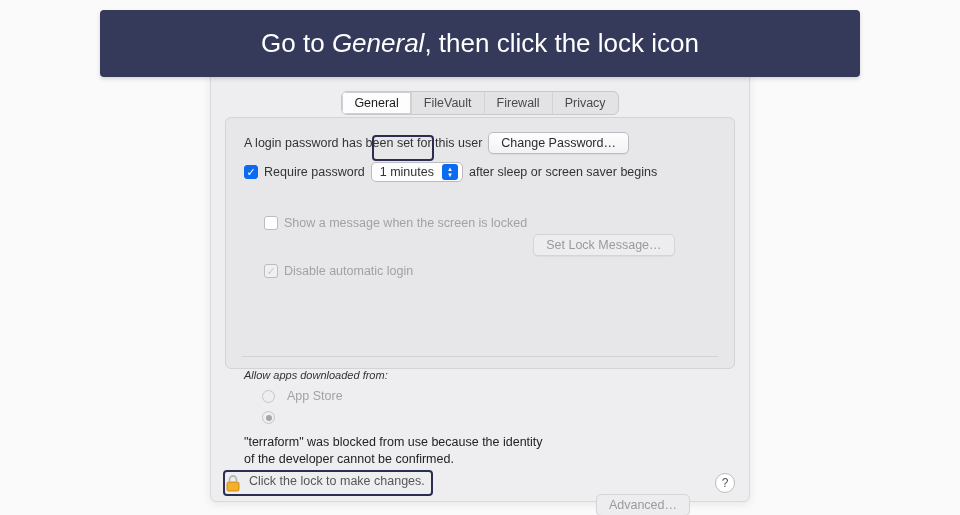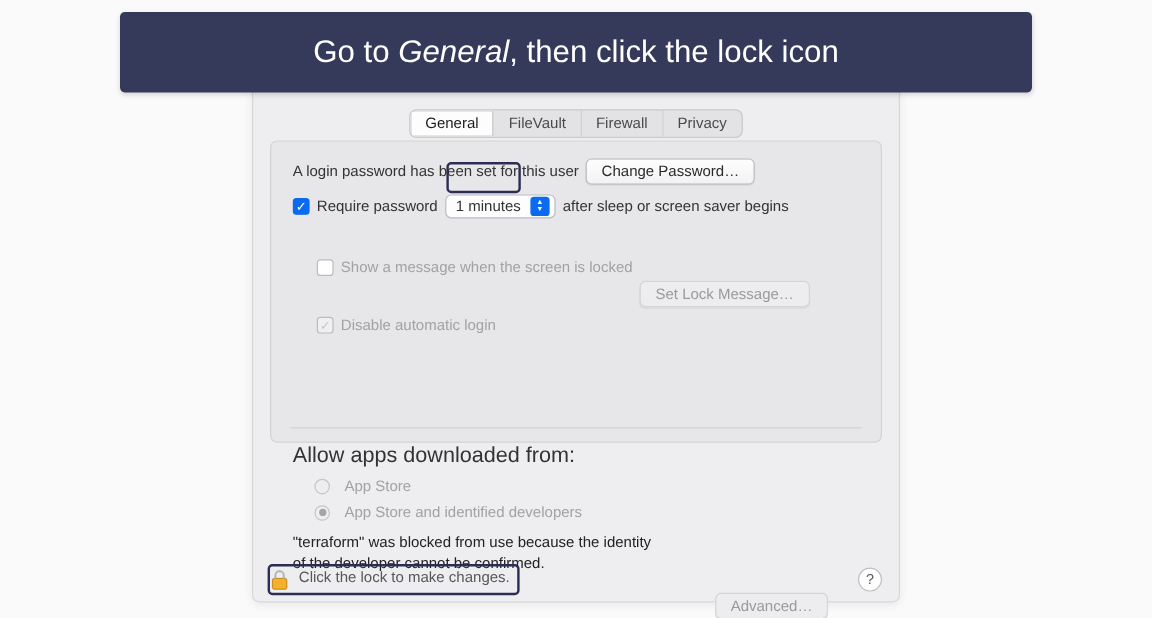--- a/index.html
+++ b/index.html
@@ -128,21 +128,21 @@
     .select .arrows {
       margin-left:8px;
       width:16px;height:16px;
       background:#0a6af0;
       border-radius:3px;
       display:flex;flex-direction:column;align-items:center;justify-content:center;
       color:#fff;font-size:6px;line-height:6px;
     }
     .dim-text { color:#a2a2a6; }
     .divider { height:1px; background:#d2d2d5; margin:8px -2px 12px; }
-    .section-title { font-size:18px; color:#333; margin-bottom:8px; }
+    .section-title { font-size:11px; color:#333; margin-bottom:8px;font-style:italic; }
     .radio {
       width:13px;height:13px;border:1px solid #c5c5c8;border-radius:50%;
       display:inline-flex;align-items:center;justify-content:center;margin-right:6px;
     }
     .radio.on::after { content:""; width:6px;height:6px;border-radius:50%;background:#a5a5a9;}
     .block-msg { font-size:12.5px; color:#222; max-width:310px; line-height:1.35; }
     .open-anyway { position:absolute; right:18px; bottom:44px; }
     .footer {
       position:absolute;
       left:0;right:0;bottom:0;
@@ -224,21 +224,20 @@
     <div class="divider"></div>
 
     <div class="section-title">Allow apps downloaded from:</div>
 
     <div class="row" style="margin-left:18px;">
       <span class="radio"></span>
       <span class="dim-text">App Store</span>
     </div>
     <div class="row" style="margin-left:18px;">
       <span class="radio on"></span>
-      <span class="dim-text">App Store and identified developers</span>
     </div>
 
     <div style="display:flex;align-items:flex-start;margin-top:10px;">
       <div class="block-msg">"terraform" was blocked from use because the identity of the developer cannot be confirmed.</div>
     </div>
 
   </div>
 
   <div class="footer">
     <div class="lock-wrap">

